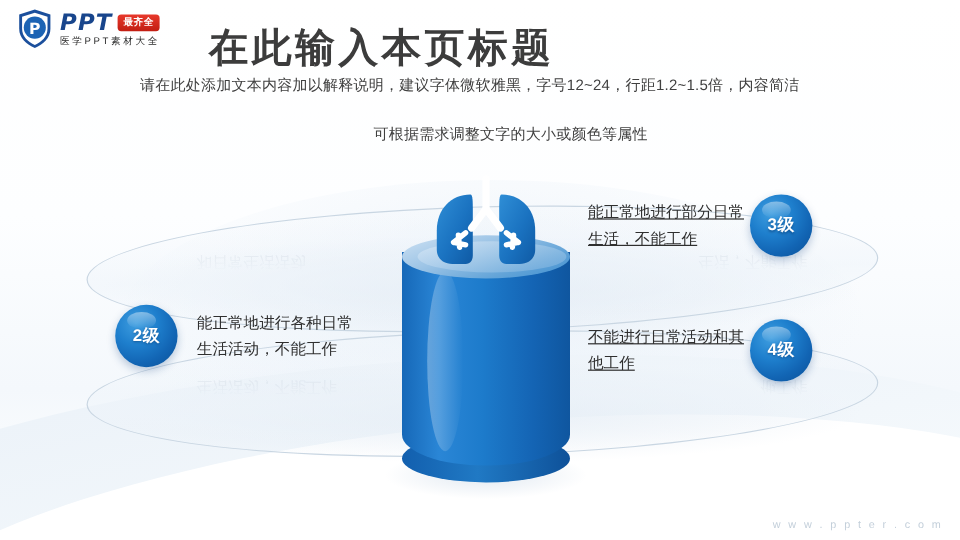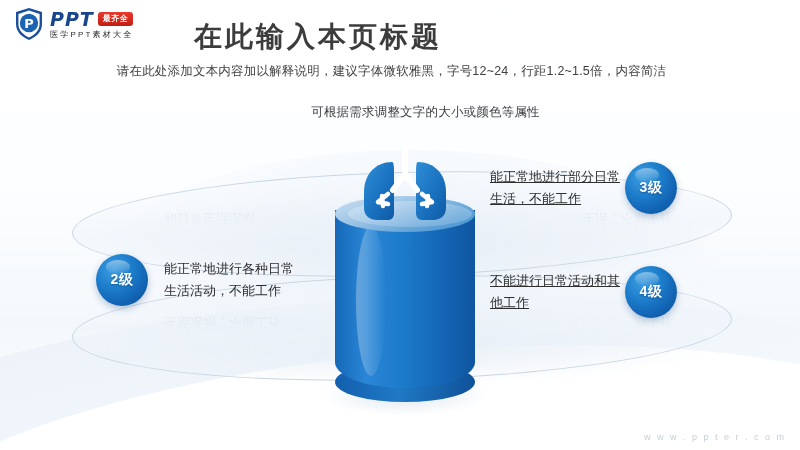--- a/index.html
+++ b/index.html
@@ -72,21 +72,21 @@
     padding:3px 5px;border-radius:3px;letter-spacing:.5px;
     font-weight:bold;white-space:nowrap;
   }
   .logo-sub{
     font-size:8px;color:#2a2a2a;letter-spacing:2.2px;
     line-height:9px;white-space:nowrap;
   }
   
   #title{
     position:absolute;left:0;top:18px;width:636px;text-align:center;
-    font-size:28px;font-weight:bold;color:#3c3c3c;letter-spacing:3px;
+    font-size:33px;font-weight:bold;color:#3c3c3c;letter-spacing:3px;
   }
   .subline{
     position:absolute;left:0;width:783px;text-align:center;
     font-size:12.5px;color:#404040;letter-spacing:.2px;
   }
   .subline-1{top:63px;}
   .subline-2{top:104px;margin-left:34px;}
   
   #cylinder-group{
     position:absolute;left:330px;top:196px;width:150px;height:205px;

